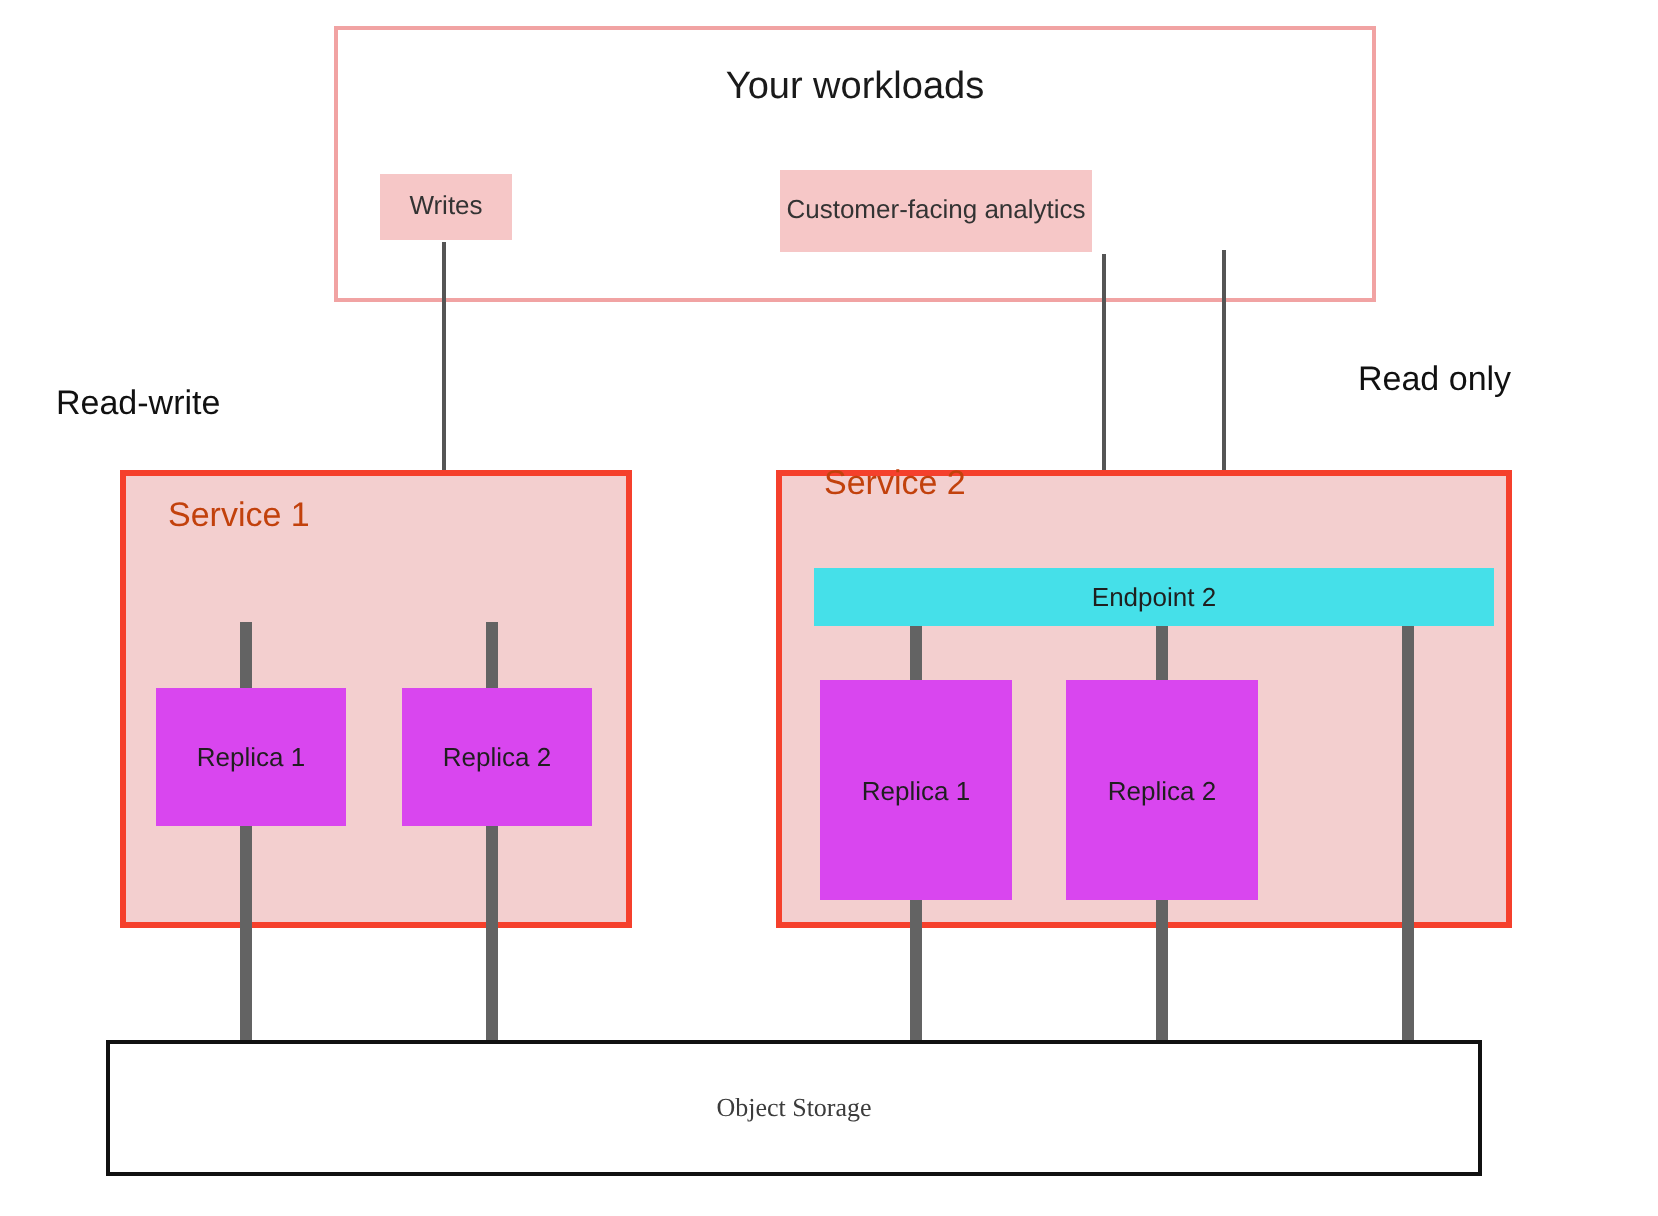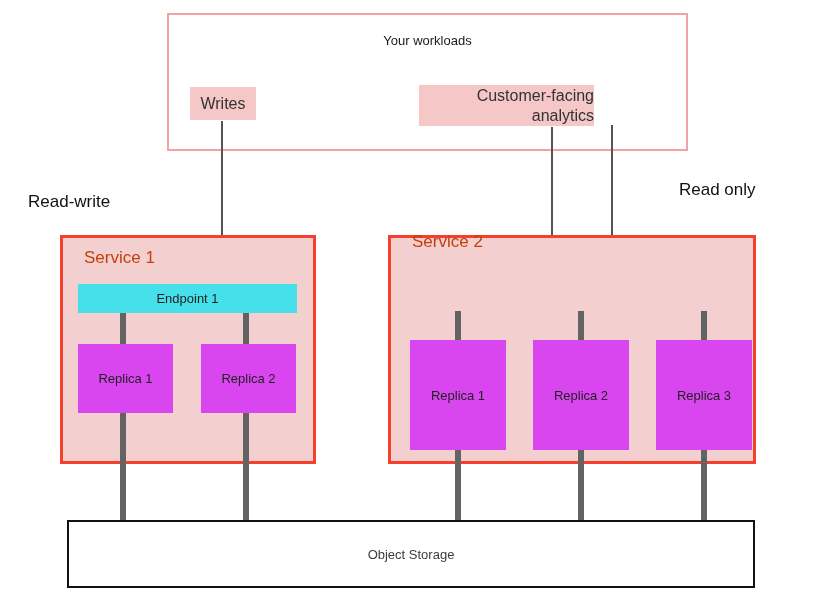--- a/index.html
+++ b/index.html
@@ -12,29 +12,29 @@
     overflow:hidden;
   }
   .abs{position:absolute;}
   
   .workloads-box{
     left:167px;top:13px;width:517px;height:134px;
     background:#ffffff;border:2px solid #f1a3a3;
   }
   .workloads-title{
     left:167px;top:33px;width:521px;
-    text-align:center;font-size:13px;color:#1a1a1a;
+    text-align:center;font-size:19px;color:#1a1a1a;
   }
   .workload-item{
     background:#f6c7c7;color:#333333;
     display:flex;align-items:center;justify-content:center;
-    text-align:right;font-size:16px;line-height:1.25;
+    text-align:left;font-size:13px;line-height:1.25;
   }
   .writes{left:190px;top:87px;width:66px;height:33px;}
-  .analytics{left:419px;top:85px;width:175px;height:41px;}
+  .analytics{left:390px;top:85px;width:156px;height:41px;}
   .adhoc{left:572px;top:87px;width:95px;height:36px;}
   
   .side-label{font-size:17px;color:#111111;}
   .read-write{left:28px;top:192px;}
   .read-only{left:643px;top:180px;margin-left:36px;}
   
   .service-box{
     background:#f3cfcf;border:3px solid #f5402c;
   }
   .service1{left:60px;top:235px;width:250px;height:223px;}
@@ -60,24 +60,24 @@
   .replica-s2-2{left:533px;top:340px;width:96px;height:110px;}
   .replica-s2-3{left:656px;top:340px;width:96px;height:110px;}
   
   .connector{
     width:6px;background:#636363;top:311px;height:210px;
   }
   .c1{left:120px;} .c2{left:243px;}
   .c3{left:455px;} .c4{left:578px;} .c5{left:701px;}
   
   .storage-box{
-    left:67px;top:520px;width:684px;height:64px;
+    left:53px;top:520px;width:684px;height:64px;
     background:#ffffff;border:2px solid #111111;
     display:flex;align-items:center;justify-content:center;
-    font-size:13px;color:#3c3c3c;
+    font-size:13px;color:#3c3c3c;font-family:Liberation Serif, serif;
   }
   
   .arrow-line{width:2px;background:#555555;}
   .a1{left:221px;top:121px;height:144px;}
   .a2{left:551px;top:127px;height:138px;}
   .a3{left:611px;top:125px;height:140px;}
   .arrow-head{
     width:0;height:0;
     border-left:6px solid transparent;
     border-right:6px solid transparent;
@@ -110,23 +110,22 @@
   <div class="abs service-box service2"></div>
   <div class="abs service-name service1-name">Service 1</div>
   <div class="abs service-name service2-name">Service 2</div>
 
   <div class="abs connector c1"></div>
   <div class="abs connector c2"></div>
   <div class="abs connector c3"></div>
   <div class="abs connector c4"></div>
   <div class="abs connector c5"></div>
 
-  <div class="abs endpoint endpoint1">Endpoint 1</div>
+  <div class="abs endpoint endpoint2">Endpoint 2</div>
 
   <div class="abs replica replica-s1-1">Replica 1</div>
   <div class="abs replica replica-s1-2">Replica 2</div>
   <div class="abs replica replica-s2-1">Replica 1</div>
   <div class="abs replica replica-s2-2">Replica 2</div>
-  <div class="abs replica replica-s2-3">Replica 3</div>
 
   <div class="abs storage-box">Object Storage</div>
 
 </div>
 
 </body></html>

